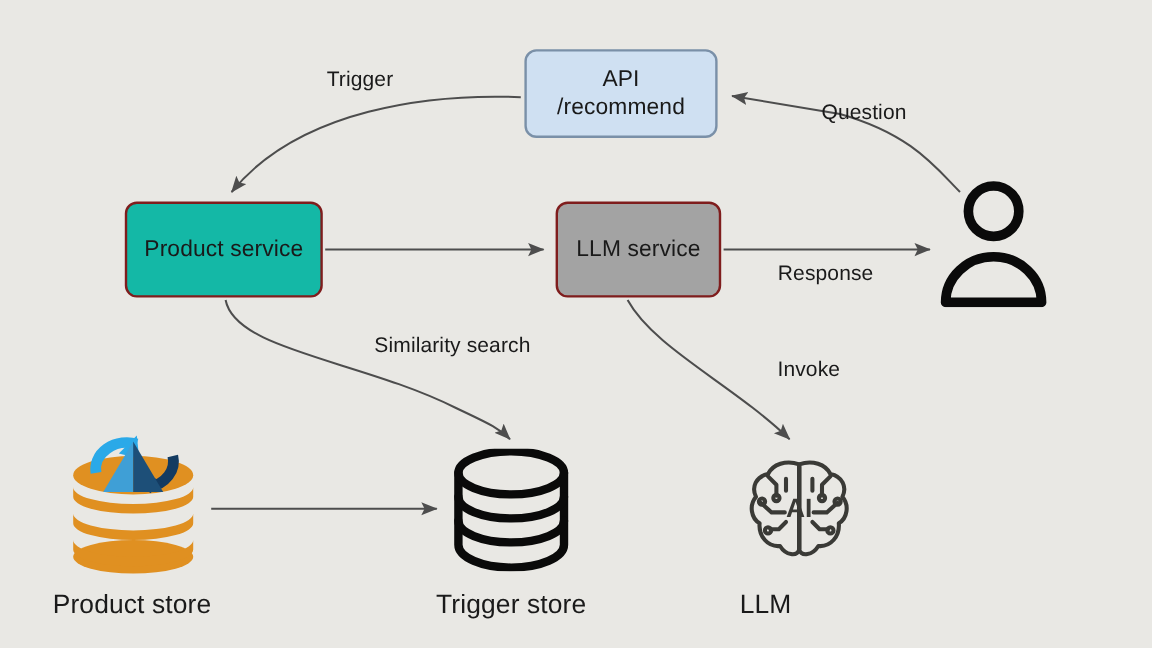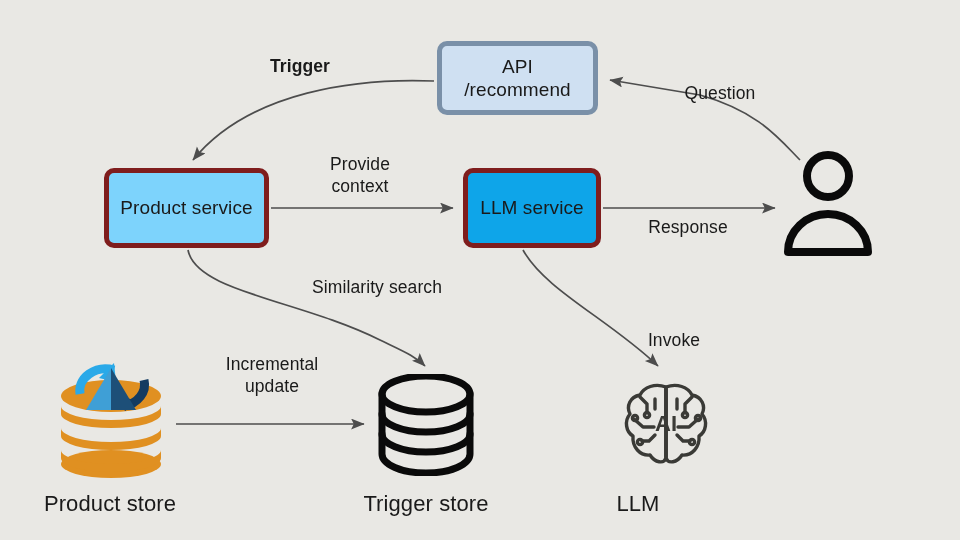--- a/index.html
+++ b/index.html
@@ -23,43 +23,43 @@
     position: absolute;
     left: 0;
     top: 0;
     width: 960px;
     height: 540px;
   }
 
   .node {
     position: absolute;
     box-sizing: border-box;
-    border: 5px solid #7f1d1d;
+    border: 2px solid #7f1d1d;
     border-radius: 10px;
     display: flex;
     align-items: center;
     justify-content: center;
     text-align: center;
     font-size: 19px;
     color: #1a1a1a;
     line-height: 1.22;
     letter-spacing: .1px;
   }
   .node-api {
     left: 437px; top: 41px; width: 161px; height: 74px;
     background: #cfe0f2;
     border-color: #7a90a8;
   }
   .node-product {
     left: 104px; top: 168px; width: 165px; height: 80px;
-    background: #7dd3fc;
+    background: #14b8a6;
   }
   .node-llm {
     left: 463px; top: 168px; width: 138px; height: 80px;
-    background: #0ea5e9;
+    background: #a3a3a3;
   }
 
   .edge-label {
     position: absolute;
     font-size: 17.5px;
     color: #1a1a1a;
     line-height: 1.25;
     text-align: center;
     white-space: pre-line;
     letter-spacing: .1px;
@@ -112,35 +112,31 @@
   </div>
 
   <div class="node node-product">
     <span>Product service</span>
   </div>
 
   <div class="node node-llm">
     <span>LLM service</span>
   </div>
 
-  <div class="edge-label" style="left:245px; top:56px; width:110px;font-weight:bold;">Trigger</div>
+  <div class="edge-label" style="left:245px; top:56px; width:110px;">Trigger</div>
 
   <div class="edge-label" style="left:655px; top:83px; width:130px;">Question</div>
 
-  <div class="edge-label" style="left:298px; top:154px; width:124px;">Provide
-context</div>
 
   <div class="edge-label" style="left:626px; top:217px; width:124px;">Response</div>
 
   <div class="edge-label" style="left:282px; top:277px; width:190px;">Similarity search</div>
 
-  <div class="edge-label" style="left:622px; top:297px; width:104px;margin-top:33px;">Invoke</div>
-
-  <div class="edge-label" style="left:192px; top:354px; width:160px;">Incremental
-update</div>
+  <div class="edge-label" style="left:622px; top:297px; width:104px;">Invoke</div>
+
 
   <div class="icon-wrap" style="left:782px; top:148px; width:92px; height:108px;">
     <svg width="92" height="108" viewBox="0 0 92 108" xmlns="http://www.w3.org/2000/svg">
       <circle cx="46" cy="28" r="21" fill="none" stroke="#0a0a0a" stroke-width="8"></circle>
       <path d="M 6,104 A 40 38 0 0 1 86,104 Z" fill="none" stroke="#0a0a0a" stroke-width="8" stroke-linejoin="round"></path>
     </svg>
   </div>
 
   <div class="icon-wrap" style="left:52px; top:358px; width:118px; height:122px;">
     <svg width="118" height="122" viewBox="0 0 118 122" xmlns="http://www.w3.org/2000/svg">

